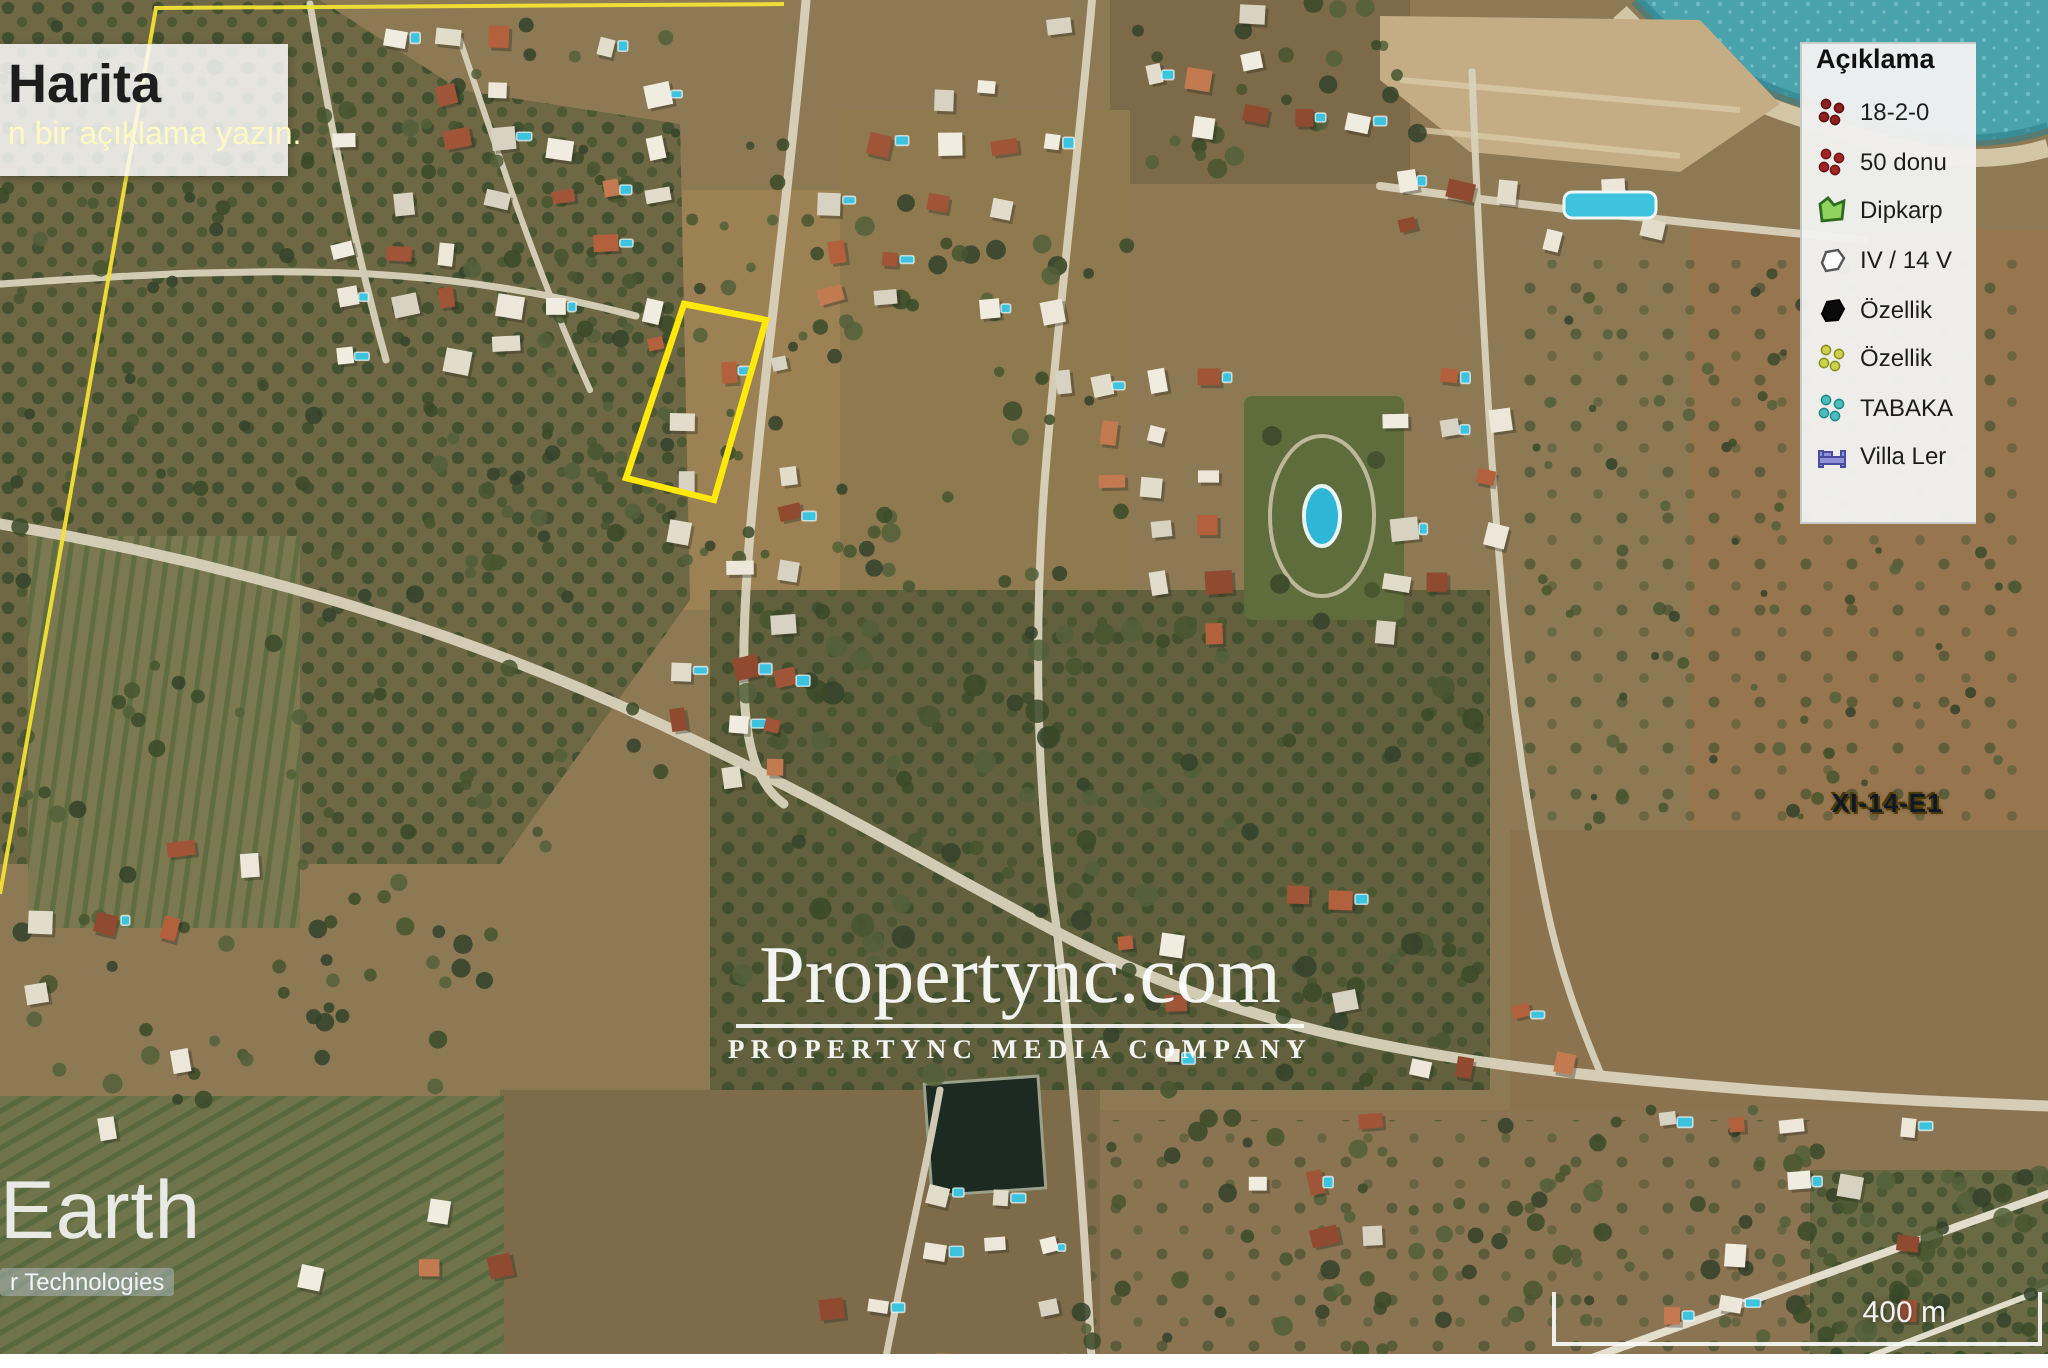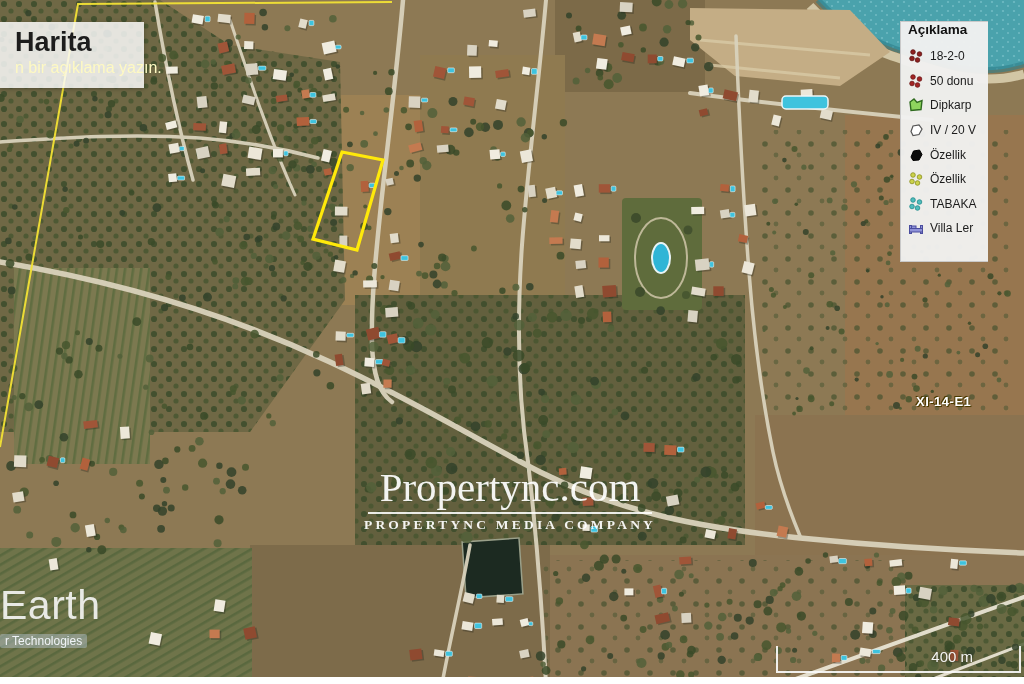--- a/index.html
+++ b/index.html
@@ -3,21 +3,21 @@
 <meta charset="utf-8">
 <style>
   html,body{margin:0;padding:0;background:#222;}
   .stage{position:relative;width:1024px;height:684px;overflow:hidden;
          font-family:"Liberation Sans",sans-serif;background:#8d7954;}
   .stage svg.map{position:absolute;left:0;top:0;z-index:0;display:block;}
 
   
   .title-box{position:absolute;left:0;top:22px;width:144px;height:66px;z-index:2;
     background:rgba(252,252,252,0.84);box-shadow:0 1px 4px rgba(0,0,0,0.28);
-    padding:6px 6px 0 15px;box-sizing:border-box;}
+    padding:6px 6px 0 4px;box-sizing:border-box;}
   .title-box h1{margin:0;font-size:27px;line-height:1.05;color:#1d1d1d;font-weight:bold;}
   .title-box p{margin:3px 0 0 0;font-size:16px;color:#fef9c3;white-space:nowrap;}
 
   
   .legend{position:absolute;left:900px;top:21px;width:88px;height:241px;z-index:3;
     background:rgba(241,241,239,0.97);border:1px solid #c9c9c9;border-right:none;
     box-sizing:border-box;padding:0 0 0 7px;overflow:hidden;}
   .legend h2{margin:0 0 7px 0;font-size:13.5px;color:#111;font-weight:bold;}
   .legend .row{display:flex;align-items:center;height:24.6px;gap:6px;cursor:pointer;}
   .legend .row .ic{width:16px;height:16px;flex:0 0 16px;}
@@ -43,21 +43,21 @@
   
   .scalebar{position:absolute;left:776px;top:646px;width:245px;height:27px;z-index:2;
     border-left:2px solid rgba(250,250,250,0.92);
     border-right:2px solid rgba(250,250,250,0.92);
     border-bottom:2px solid rgba(250,250,250,0.92);box-sizing:border-box;}
   .scalebar .val{position:absolute;right:46px;top:2px;font-size:15px;color:#f4f4f2;
     text-shadow:0 0 3px rgba(0,0,0,0.55);}
 
   
   .plot-label{position:absolute;left:916px;top:394px;z-index:2;font-size:13px;
-    font-weight:bold;letter-spacing:.5px;color:#ffffff;
+    font-weight:bold;letter-spacing:.5px;color:#0f172a;
     text-shadow:1px 1px 0 #4a3a00,-1px -1px 0 #4a3a00,0 0 2px #3a2d00;}
 
   .bottom-strip{position:absolute;left:0;right:0;bottom:0;height:7px;background:#ffffff;z-index:5;}
 </style>
 </head>
 <body>
 
 <div class="stage">
 
   <svg class="map" width="1024" height="684" viewBox="0 0 1024 684">
@@ -1111,21 +1111,21 @@
         <div class="row">
           <span class="ic"><svg viewBox="0 0 16 16" width="16" height="16">
               <path d="M2,5 L6,2 L9,5.5 L14,3.5 L13,12.5 L3,13.5 Z" fill="#8ed45e" stroke="#2f6b1f" stroke-width="1.4"></path>
             </svg></span>
           <span class="lb">Dipkarp</span>
         </div>
         <div class="row">
           <span class="ic"><svg viewBox="0 0 16 16" width="16" height="16">
               <path d="M3,9.5 L5,4 L11,3 L14,7 L11,12.5 L5,13.5 Z" fill="#ffffff" stroke="#555555" stroke-width="1.2"></path>
             </svg></span>
-          <span class="lb">IV / 20 V</span>
+          <span class="lb">IV / 14 V</span>
         </div>
         <div class="row">
           <span class="ic"><svg viewBox="0 0 16 16" width="16" height="16">
               <path d="M3,10 L5.5,4 L11.5,3 L14,7.5 L11,13 L5,13.5 Z" fill="#0b0b0b" stroke="#000000" stroke-width="1"></path>
             </svg></span>
           <span class="lb">Özellik</span>
         </div>
         <div class="row">
           <span class="ic"><svg viewBox="0 0 16 16" width="16" height="16">
               <g fill="#ccd24a" stroke="#8a8f1f" stroke-width="0.8">

